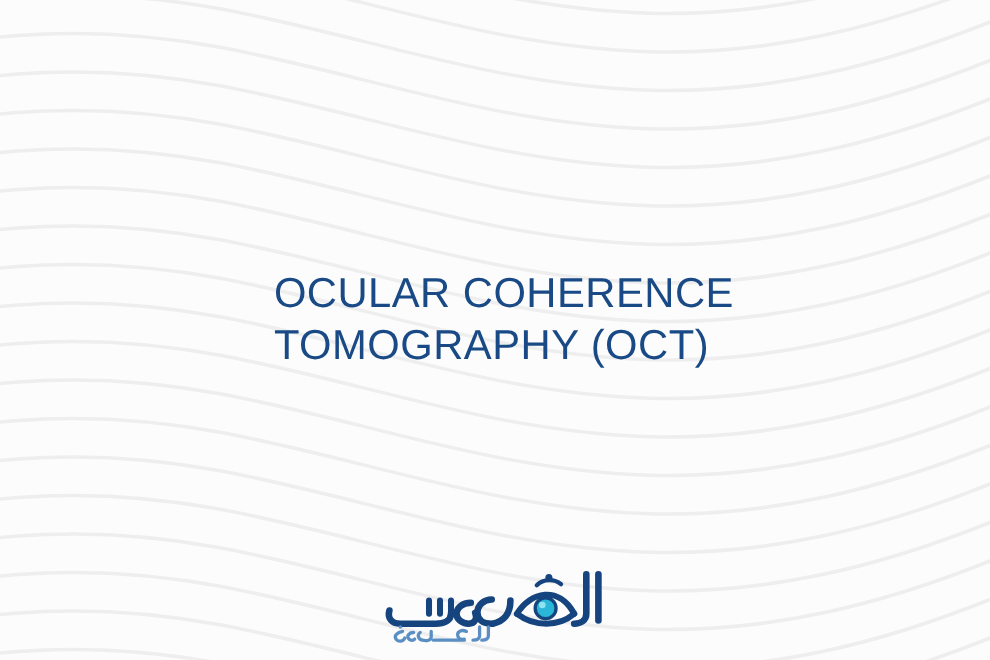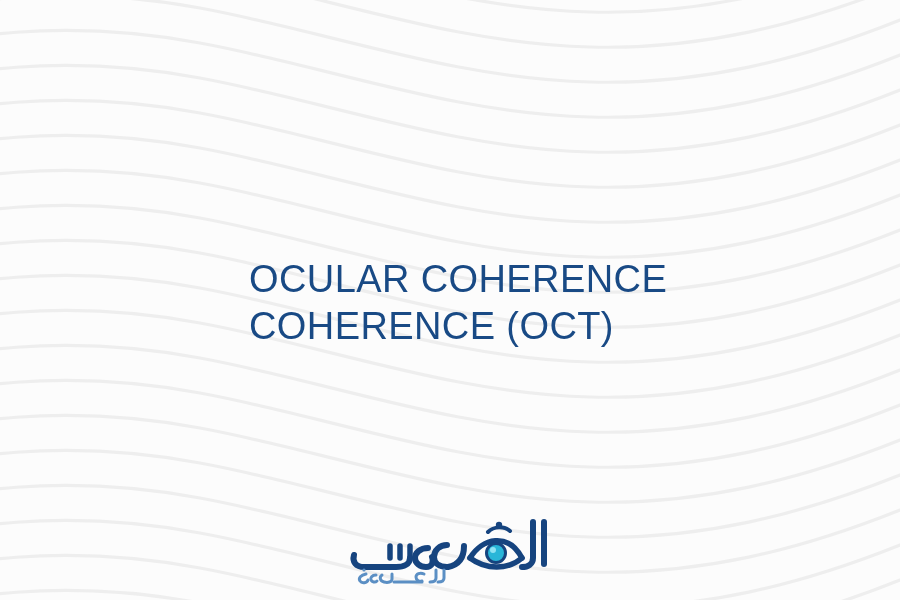--- a/index.html
+++ b/index.html
@@ -28,21 +28,21 @@
     inset: 0;
     width: 900px;
     height: 600px;
     pointer-events: none;
   }
 
   
   #title-block {
     position: absolute;
     left: 249px;
-    top: 256px;
+    top: 244px;
     width: 520px;
   }
   .title-line {
     font-family: "Liberation Sans", sans-serif;
     font-size: 38px;
     font-weight: 400;
     letter-spacing: 0.4px;
     line-height: 47px;
     color: #194a85;
     white-space: nowrap;
@@ -92,21 +92,21 @@
       <use href="#wv" y="555"></use>
       <use href="#wv" y="590"></use>
       <use href="#wv" y="625"></use>
       <use href="#wv" y="660"></use>
       <use href="#wv" y="695"></use>
     </g>
   </svg>
 
   <div id="title-block">
     <div class="title-line">OCULAR COHERENCE</div>
-    <div class="title-line">COHERENCE (OCT)</div>
+    <div class="title-line">TOMOGRAPHY (OCT)</div>
   </div>
 
   <div id="logo" title="الفردوس للعيون">
     <svg width="204" height="76" viewBox="0 0 204 76" aria-hidden="true">
 
       <g fill="none" stroke="#16447f" stroke-linecap="round" stroke-linejoin="round">
 
         <path d="M 196 10 L 196 52" stroke-width="6"></path>
         <path d="M 185 10 L 185 46 C 185 52, 180 55, 174 55" stroke-width="6"></path>
 

